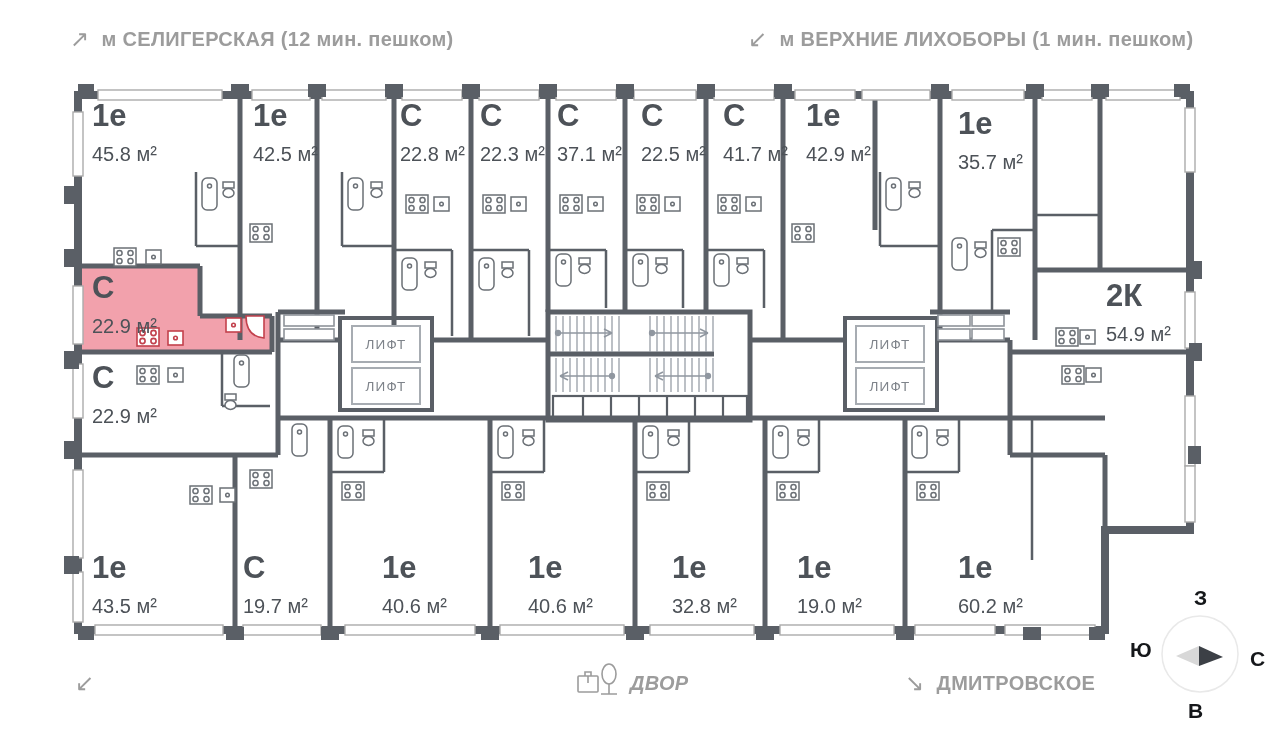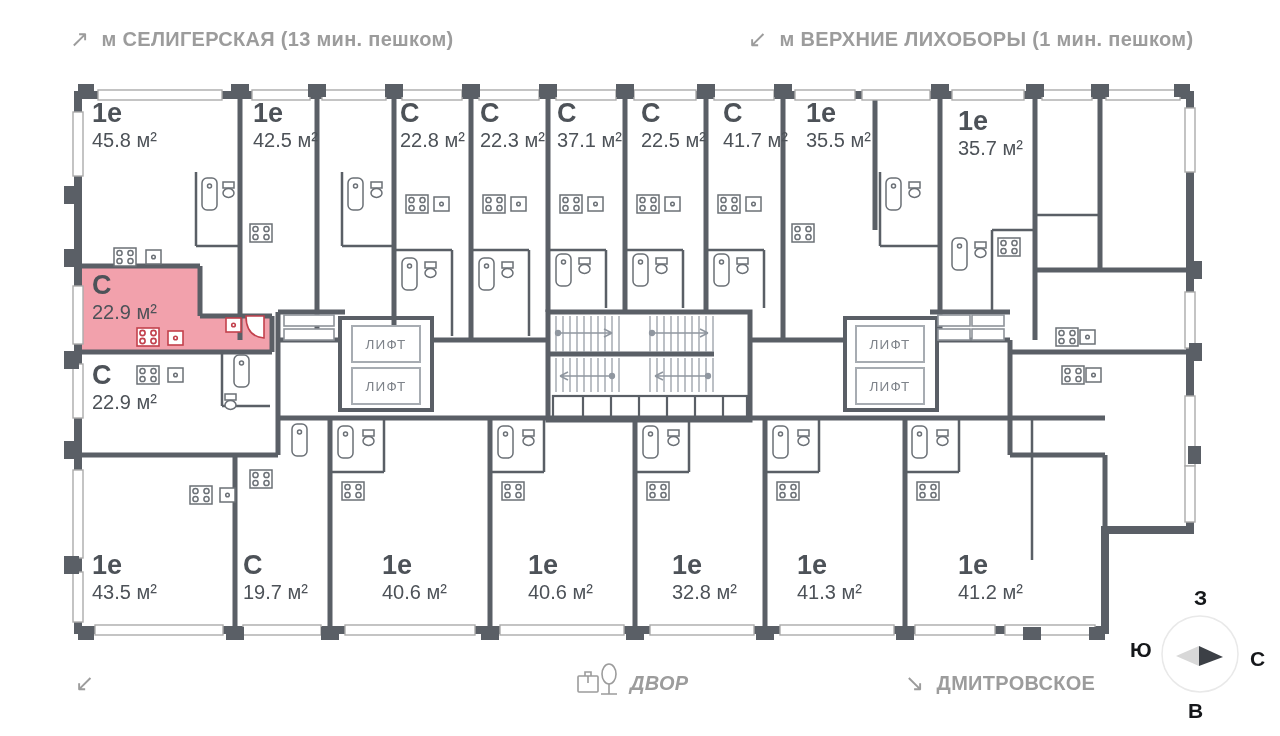--- a/index.html
+++ b/index.html
@@ -3,22 +3,22 @@
 <meta charset="utf-8">
 <style>
   html,body{margin:0;padding:0;background:#fff;}
   .stage{position:relative;width:1280px;height:736px;background:#fff;overflow:hidden;
          font-family:"Liberation Sans","DejaVu Sans",sans-serif;}
   .plan-svg{position:absolute;left:0;top:0;}
   .hdr{position:absolute;display:flex;align-items:center;gap:12px;
        font-size:20px;font-weight:600;color:#9c9c9c;letter-spacing:.3px;white-space:nowrap;}
   .hdr .arrow{font-size:23px;font-weight:400;line-height:1;}
   .unit-label{position:absolute;color:#4d5258;cursor:pointer;}
-  .u-type{font-size:27px;font-weight:600;line-height:1.0;}
-  .u-area{font-size:20px;font-weight:400;margin-top:2px;white-space:nowrap;}
+  .u-type{font-size:31px;font-weight:600;line-height:1.0;}
+  .u-area{font-size:20px;font-weight:400;margin-top:12px;white-space:nowrap;}
   .compass-letter{position:absolute;font-size:21px;font-weight:700;color:#15171a;}
   .lift-text{font-size:13.5px;letter-spacing:1.2px;fill:#7e838a;}
 </style>
 </head>
 <body>
 
 <div class="stage">
 
   <svg class="plan-svg" width="1280" height="736" viewBox="0 0 1280 736">
 
@@ -253,21 +253,21 @@
 
     <g>
       <circle cx="1200" cy="654" r="38" fill="#ffffff" stroke="#e9e9e9" stroke-width="1.5"></circle>
       <polygon points="1176,656 1199,646 1199,666" fill="#d8d8d8"></polygon>
       <polygon points="1199,646 1223,657 1199,666" fill="#3c4046"></polygon>
     </g>
   </svg>
 
   <div class="hdr" style="left:70px;top:28px;">
     <span class="arrow">↗</span>
-    <span>м СЕЛИГЕРСКАЯ (13 мин. пешком)</span>
+    <span>м СЕЛИГЕРСКАЯ (12 мин. пешком)</span>
   </div>
   <div class="hdr" style="left:748px;top:28px;">
     <span class="arrow">↙</span>
     <span>м ВЕРХНИЕ ЛИХОБОРЫ (1 мин. пешком)</span>
   </div>
 
   <div class="hdr" style="left:75px;top:672px;">
     <span class="arrow">↙</span>
   </div>
   <div class="hdr" style="left:630px;top:672px;font-style:italic;">
@@ -306,34 +306,38 @@
   <div class="unit-label" style="left:641px;top:100px;">
     <div class="u-type">С</div>
     <div class="u-area">22.5 м²</div>
   </div>
   <div class="unit-label" style="left:723px;top:100px;">
     <div class="u-type">С</div>
     <div class="u-area">41.7 м²</div>
   </div>
   <div class="unit-label" style="left:806px;top:100px;">
     <div class="u-type">1е</div>
-    <div class="u-area">35.5 м²</div>
+    <div class="u-area">42.9 м²</div>
   </div>
   <div class="unit-label" style="left:958px;top:108px;">
     <div class="u-type">1е</div>
     <div class="u-area">35.7 м²</div>
   </div>
   <div class="unit-label" style="left:92px;top:272px;">
     <div class="u-type">С</div>
     <div class="u-area">22.9 м²</div>
   </div>
   <div class="unit-label" style="left:92px;top:362px;">
     <div class="u-type">С</div>
     <div class="u-area">22.9 м²</div>
   </div>
+  <div class="unit-label" style="left:1106px;top:280px;">
+    <div class="u-type">2К</div>
+    <div class="u-area">54.9 м²</div>
+  </div>
   <div class="unit-label" style="left:92px;top:552px;">
     <div class="u-type">1е</div>
     <div class="u-area">43.5 м²</div>
   </div>
   <div class="unit-label" style="left:243px;top:552px;">
     <div class="u-type">С</div>
     <div class="u-area">19.7 м²</div>
   </div>
   <div class="unit-label" style="left:382px;top:552px;">
     <div class="u-type">1е</div>
@@ -342,20 +346,20 @@
   <div class="unit-label" style="left:528px;top:552px;">
     <div class="u-type">1е</div>
     <div class="u-area">40.6 м²</div>
   </div>
   <div class="unit-label" style="left:672px;top:552px;">
     <div class="u-type">1е</div>
     <div class="u-area">32.8 м²</div>
   </div>
   <div class="unit-label" style="left:797px;top:552px;">
     <div class="u-type">1е</div>
-    <div class="u-area">41.3 м²</div>
+    <div class="u-area">19.0 м²</div>
   </div>
   <div class="unit-label" style="left:958px;top:552px;">
     <div class="u-type">1е</div>
-    <div class="u-area">41.2 м²</div>
+    <div class="u-area">60.2 м²</div>
   </div>
 
 </div>
 
 </body></html>

